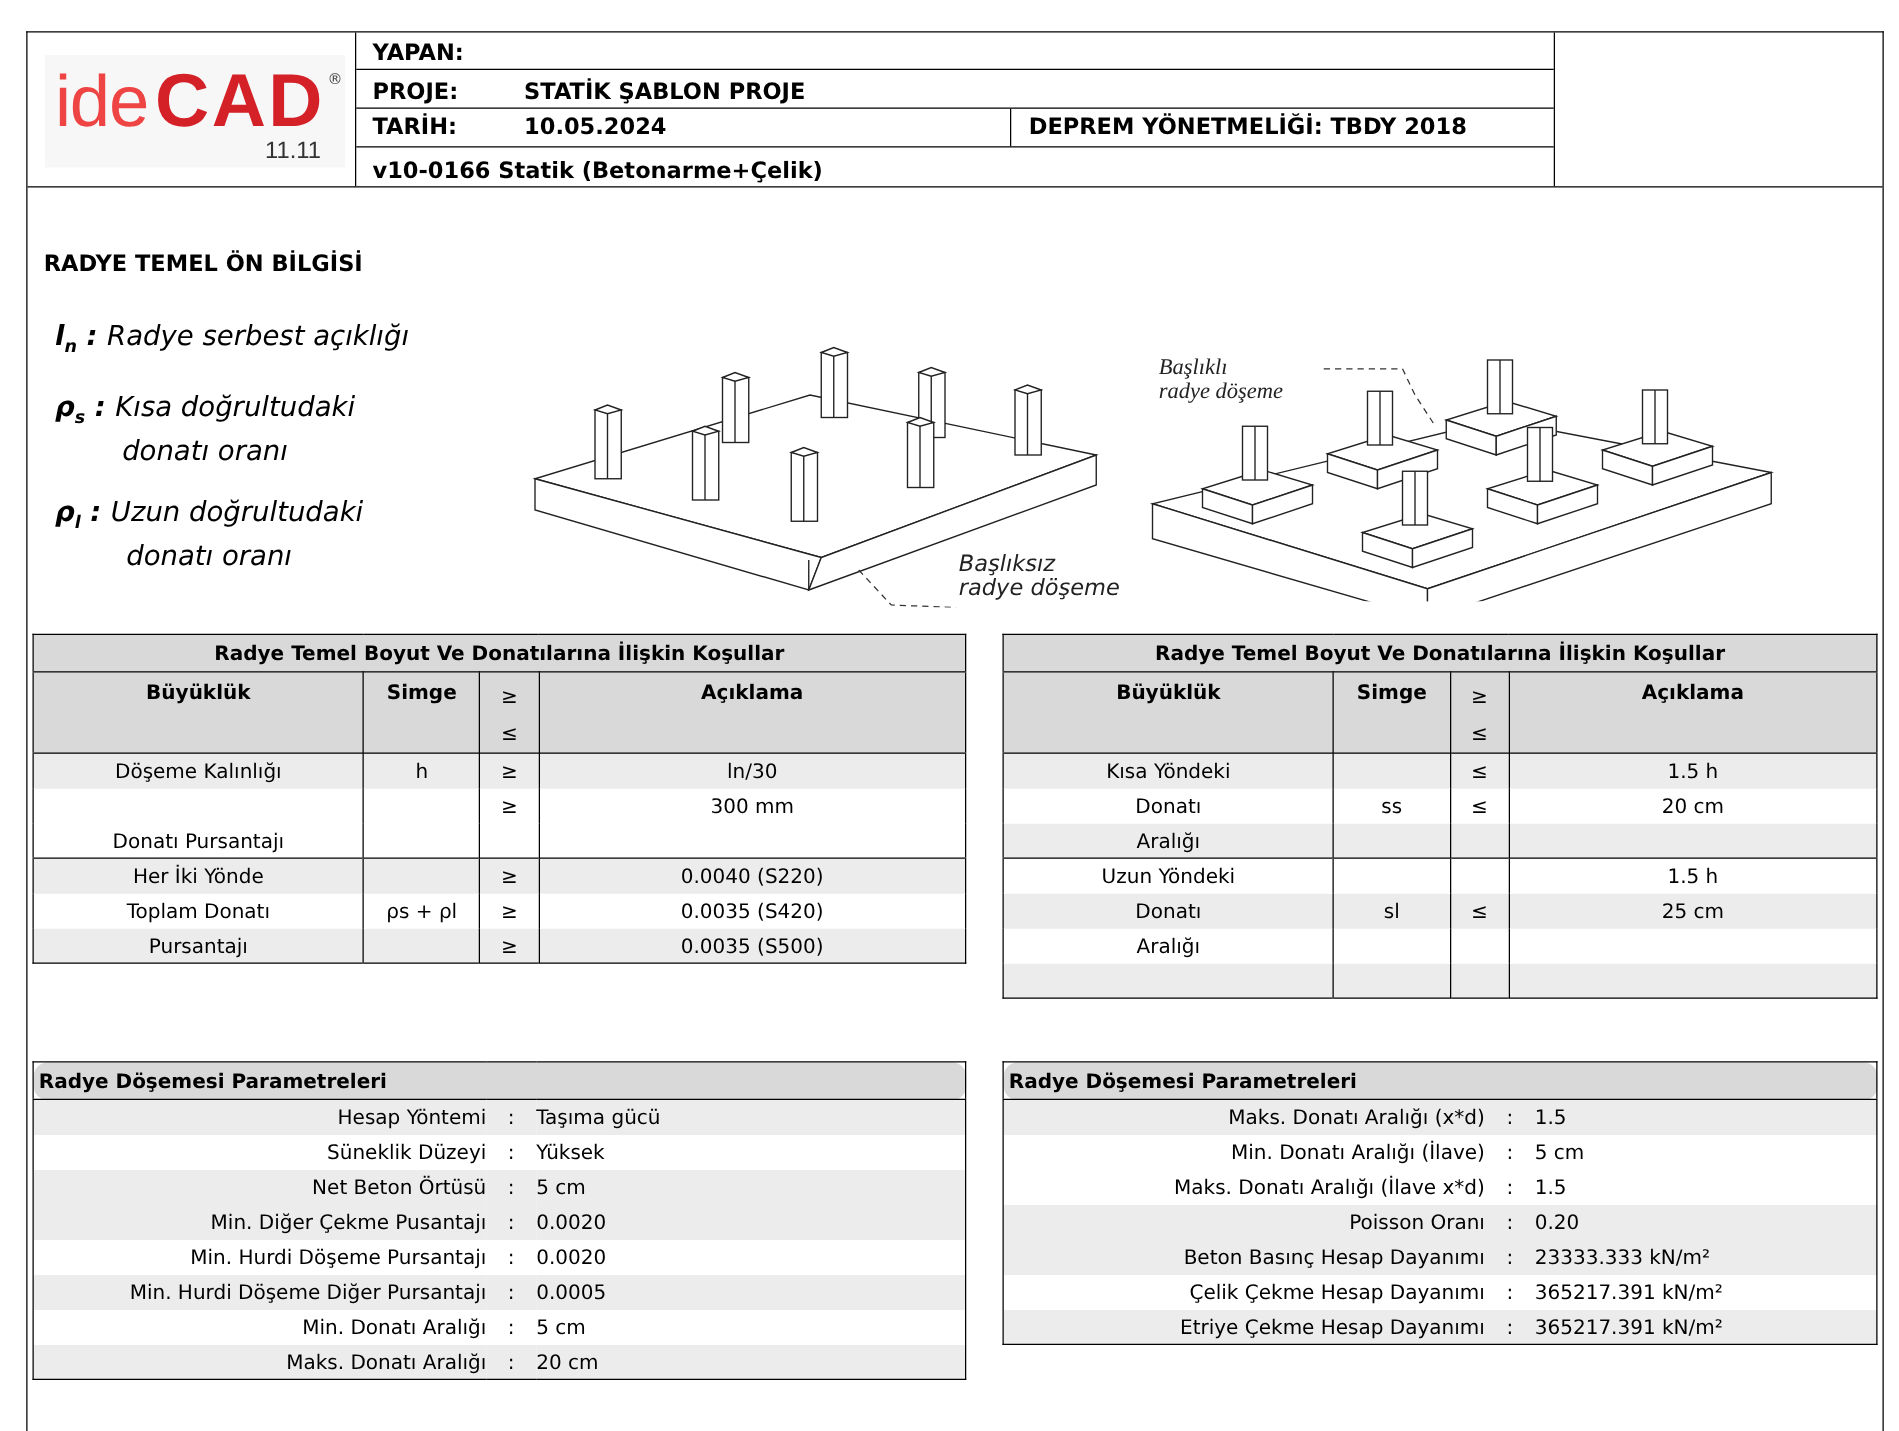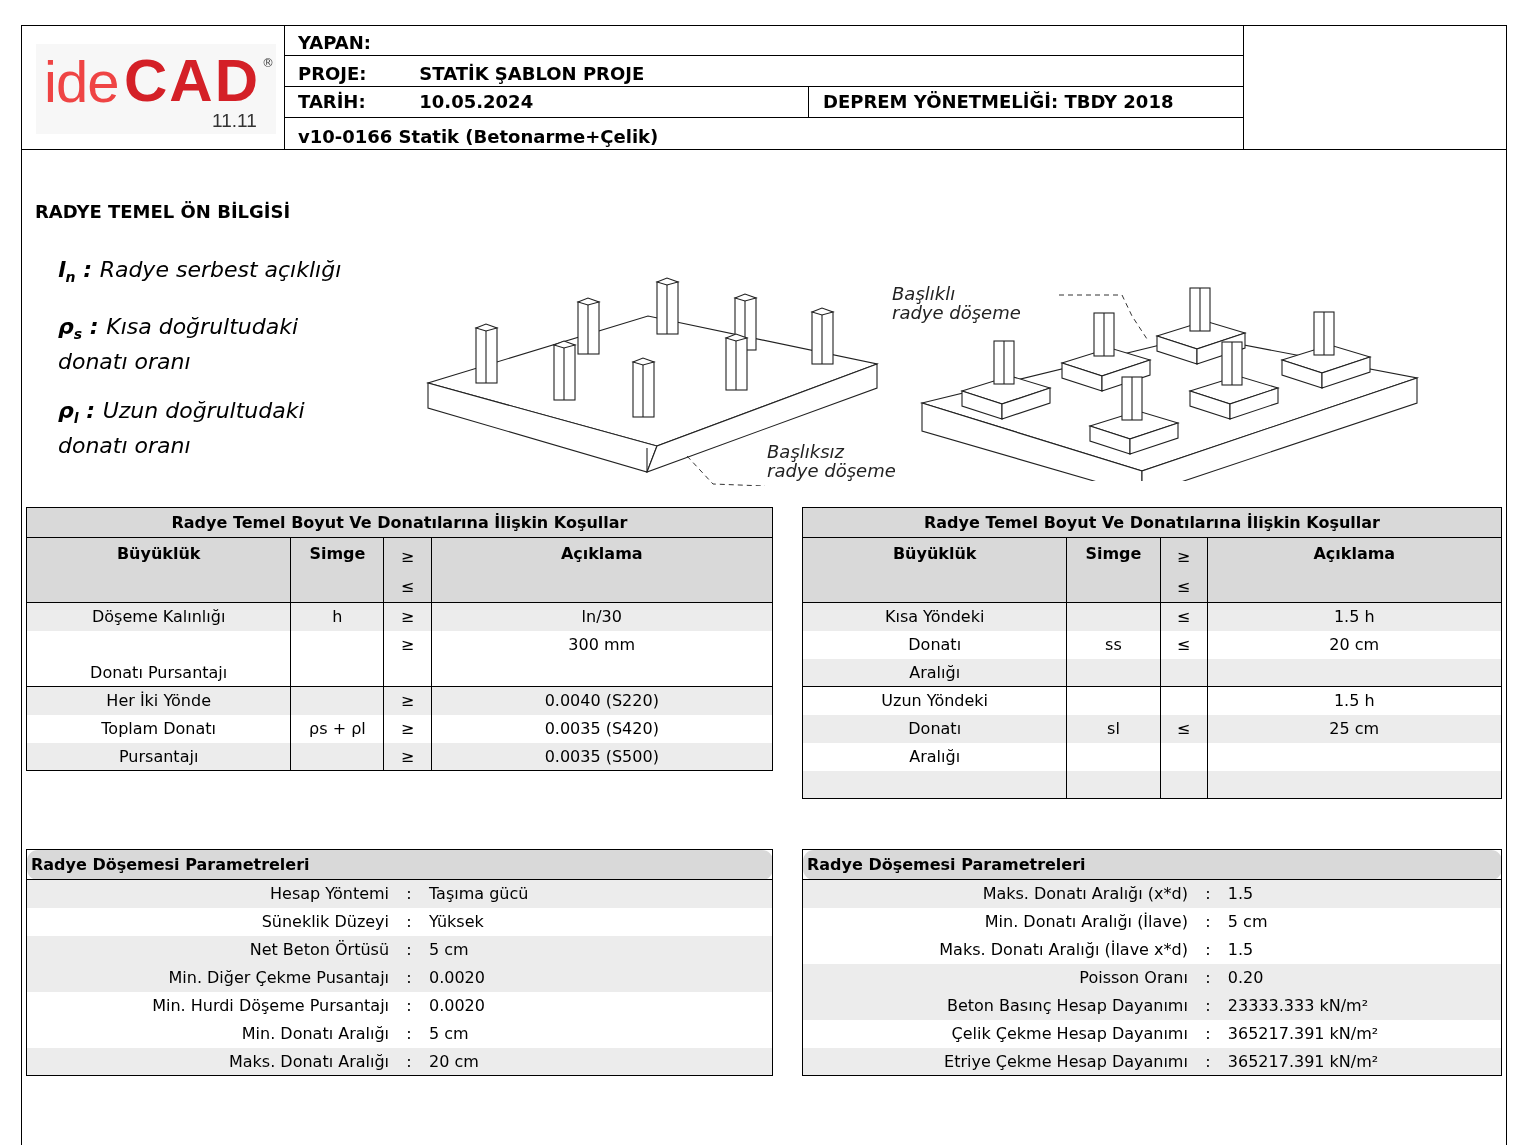--- a/index.html
+++ b/index.html
@@ -26,21 +26,21 @@
   .hrow.r1 { top: 0; height: 30px; line-height: 34px; }
   .hrow.r2 { top: 30px; height: 31px; line-height: 36px; }
   .hrow.r3 { top: 61px; height: 31px; line-height: 30px; }
   .hrow.r4 { top: 92px; height: 31px; line-height: 38px; border-bottom: none; }
   .hrow .lbl { display: inline-block; width: 115px; }
   .hrow.r3 .divider { position: absolute; left: 523px; top: 0; height: 30px; border-left: 1px solid #000; }
   .hrow.r3 .deprem { position: absolute; left: 538px; top: 0; }
 
   .sect-title { position: absolute; left: 13px; top: 175px; font-weight: bold; font-size: 18px; }
 
-  .legend { position: absolute; left: 36px; font-style: italic; font-size: 22px; line-height: 28px; }
+  .legend { position: absolute; left: 22px; font-style: italic; font-size: 22px; line-height: 28px; text-align: center; }
   .legend b { font-style: italic; font-weight: bold; }
   .legend sub { font-size: 14px; }
 
   .figure { position: absolute; }
   .fig-label { position: absolute; font-style: italic; font-size: 18px; line-height: 19px; color: #222; }
 
   
   table { border-collapse: collapse; position: absolute; font-size: 16px; }
   .cond td, .cond th { height: 28px; text-align: center; vertical-align: middle; padding: 0; }
   .cond { border: 1px solid #000; }
@@ -208,21 +208,21 @@
       <g transform="translate(173,130)">
           <polygon points="0,15 40,28 88,12 48,0"></polygon>
           <polygon points="0,15 0,30 40,43 40,28"></polygon>
           <polygon points="40,28 40,43 88,27 88,12"></polygon>
           <rect x="32" y="-34" width="20" height="43"></rect>
           <line x1="42" y1="-34" x2="42" y2="9"></line>
         </g>
     </g>
     <polyline points="142,14 205,14 215,35 230,58" fill="none" stroke="#333" stroke-dasharray="5,4"></polyline>
   </svg>
-  <div class="fig-label" style="left:870px; top:258px;">
+  <div class="fig-label" style="left:905px; top:258px;font-family:Liberation Serif, serif;">
     <div>Başlıklı</div>
     <div>radye döşeme</div>
   </div>
 
   <table class="cond" id="cond-left" style="left:4px; top:481px; width:747px;">
     <colgroup>
         <col style="width:264px">
         <col style="width:93px">
         <col style="width:47px">
         <col style="width:341px">
@@ -372,20 +372,25 @@
         <tr class="g">
           <td class="k">Min. Diğer Çekme Pusantajı</td>
           <td class="colon">:</td>
           <td class="v">0.0020</td>
         </tr>
         <tr>
           <td class="k">Min. Hurdi Döşeme Pursantajı</td>
           <td class="colon">:</td>
           <td class="v">0.0020</td>
         </tr>
+        <tr class="g">
+          <td class="k">Min. Hurdi Döşeme Diğer Pursantajı</td>
+          <td class="colon">:</td>
+          <td class="v">0.0005</td>
+        </tr>
         <tr>
           <td class="k">Min. Donatı Aralığı</td>
           <td class="colon">:</td>
           <td class="v">5 cm</td>
         </tr>
         <tr class="g">
           <td class="k">Maks. Donatı Aralığı</td>
           <td class="colon">:</td>
           <td class="v">20 cm</td>
         </tr>

